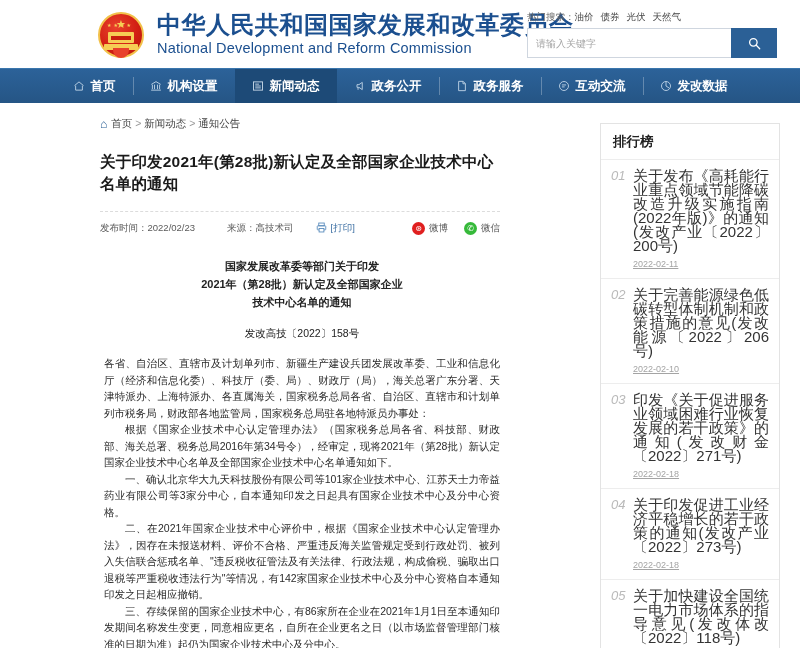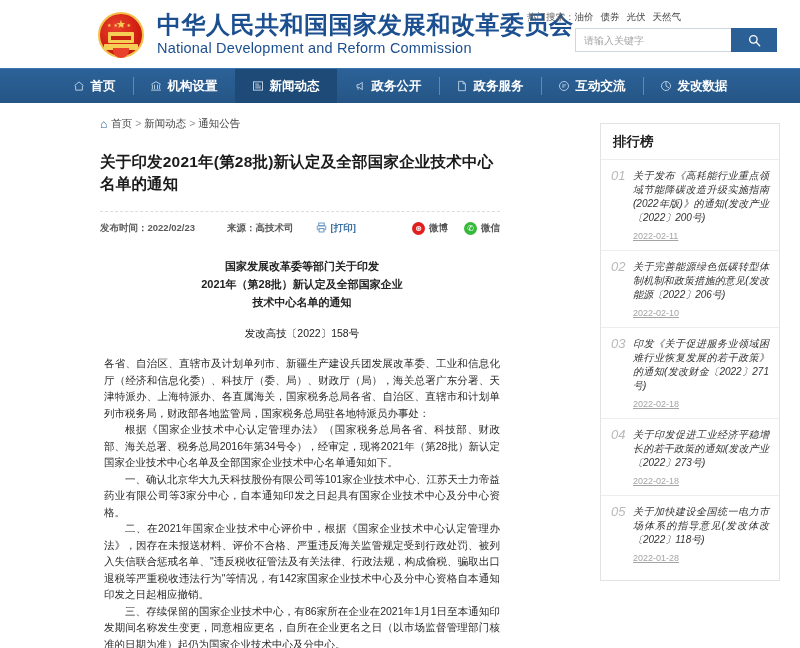--- a/index.html
+++ b/index.html
@@ -109,21 +109,21 @@
     white-space: nowrap;
     margin-bottom: 4px;
   }
   .hot-label { color: #666; text-align: right; }
   .hot-kw {
     color: #444;
     margin-right: 7px;
     text-decoration: none;
     cursor: pointer;
   }
-  .search-row { display: flex; height: 24px; margin-left: 48px; }
+  .search-row { display: flex; height: 30px; }
   .search-input {
     flex: 1;
     border: 1px solid #cfd6df;
     border-right: none;
     padding: 0 8px;
     font-size: 10px;
     color: #333;
     font-family: "Liberation Sans", sans-serif;
     outline: none;
     background: #fff;
@@ -217,21 +217,20 @@
   .art-rule {
     margin: 16px 100px 0 100px;
     border-bottom: 1px dashed #dcdcdc;
   }
   .meta {
     margin: 10px 100px 0 100px;
     display: flex;
     align-items: flex-end;
     font-size: 9.5px;
     color: #5a5a5a;
-    font-weight: bold;
   }
   .meta .m-date { margin-right: 32px; }
   .meta .m-src { margin-right: 22px; }
   .meta .m-print {
     display: flex; align-items: center; gap: 4px;
     color: #3c6fa3; cursor: pointer;
   }
   .print-ico { color: #5a8cbd; font-size: 11px; line-height: 11px; }
   .share { margin-left: auto; display: flex; align-items: center; gap: 16px; }
   .share-item {
@@ -296,25 +295,24 @@
   .rank-no {
     width: 22px;
     flex: 0 0 22px;
     font-size: 13px;
     font-style: italic;
     color: #b9b9b9;
     line-height: 14px;
   }
   .rank-main { flex: 1; }
   .rank-txt {
-    font-size: 10px;
+    font-size: 15px;
     line-height: 14px;
     color: #333;
     text-align: justify;
-    font-style: italic;
   }
   .rank-date {
     margin-top: 6px;
     font-size: 9px;
     color: #a4a4a4;
     text-decoration: underline;
   }
 </style>
 </head>
 <body>

